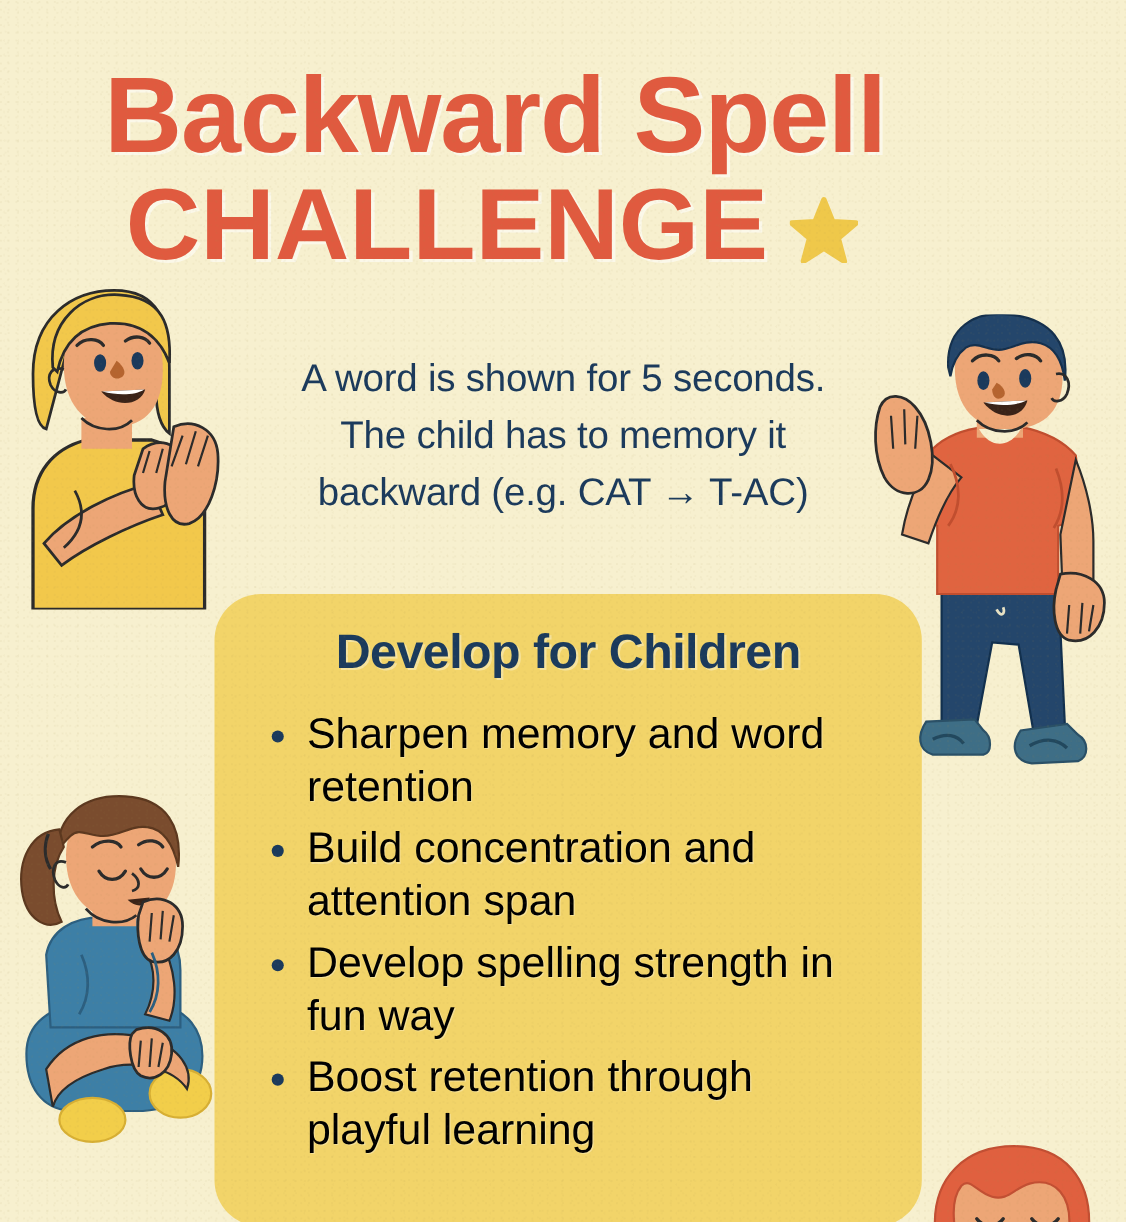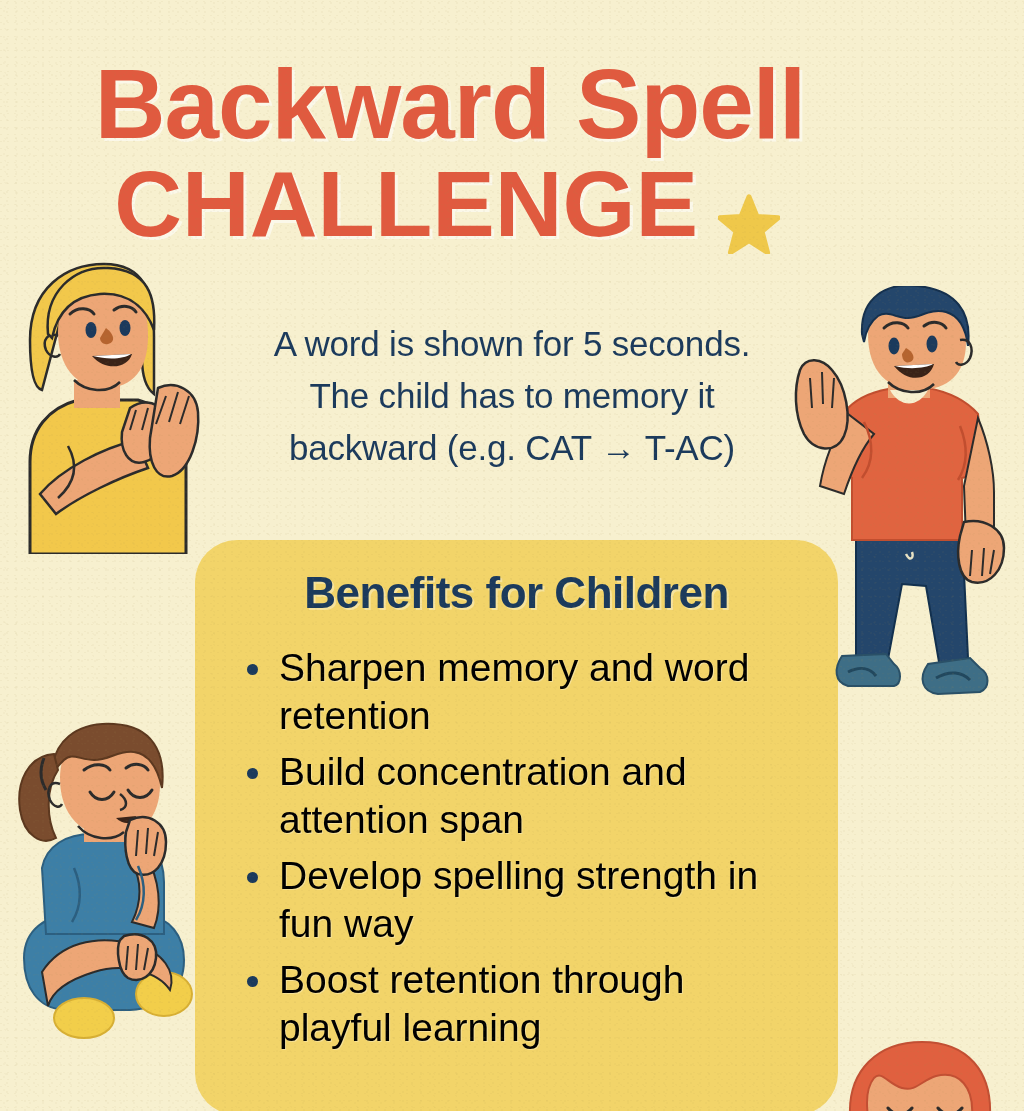--- a/index.html
+++ b/index.html
@@ -53,21 +53,21 @@
     font-size:92px;
     line-height:100px;
     letter-spacing:0px;
     color:#E05A3F;
     text-shadow: 3px 3px 0 rgba(255,255,255,.55);
     transform:scaleX(1.02);
     display:inline-block;
     white-space:nowrap;
   }
   .title-row2 {
-    display:flex; align-items:flex-end; justify-content:center; gap:26px;
+    display:flex; align-items:center; justify-content:center; gap:26px;
     margin-top:2px;
   }
 
   .star {
     width:62px; height:60px;
     flex:0 0 auto;
     margin-top:10px;
   }
 
   
@@ -316,21 +316,21 @@
 
       <path d="M10 86 C8 40 38 12 82 12 C128 12 152 42 150 86 L132 86 C134 58 120 40 96 46
                C82 50 76 62 62 58 C48 54 42 40 34 48 C26 58 26 72 28 86 Z" fill="#E0603F" stroke="#C24F33" stroke-width="2"></path>
 
       <path d="M48 78 C54 86 66 86 72 78" fill="none" stroke="#2B2B2B" stroke-width="3" stroke-linecap="round"></path>
       <path d="M98 78 C104 86 116 86 122 78" fill="none" stroke="#2B2B2B" stroke-width="3" stroke-linecap="round"></path>
     </svg>
   </div>
 
   <div class="card">
-    <div class="card-title">Benefits for Children</div>
+    <div class="card-title">Develop for Children</div>
     <ul class="bullets">
       <li>Sharpen memory and word retention</li>
       <li>Build concentration and attention span</li>
       <li>Develop spelling strength in fun way</li>
       <li>Boost retention through playful learning</li>
     </ul>
   </div>
 
   <div id="grain"></div>
 </div>

